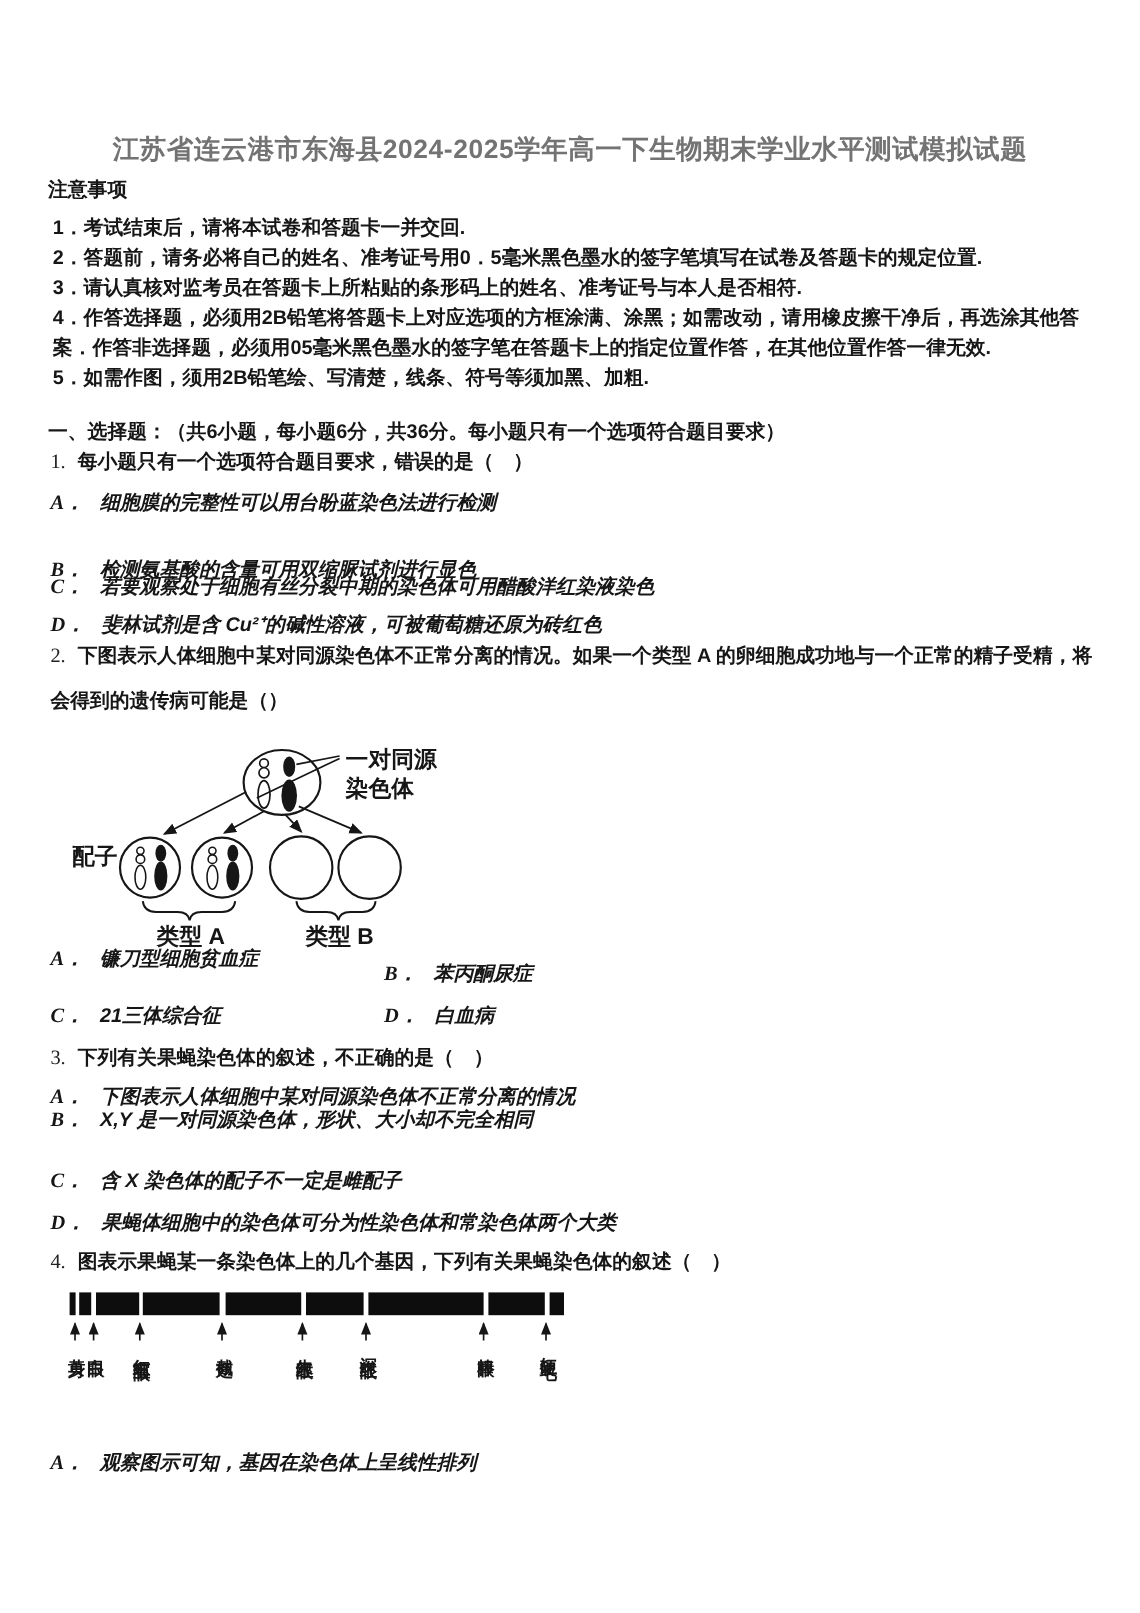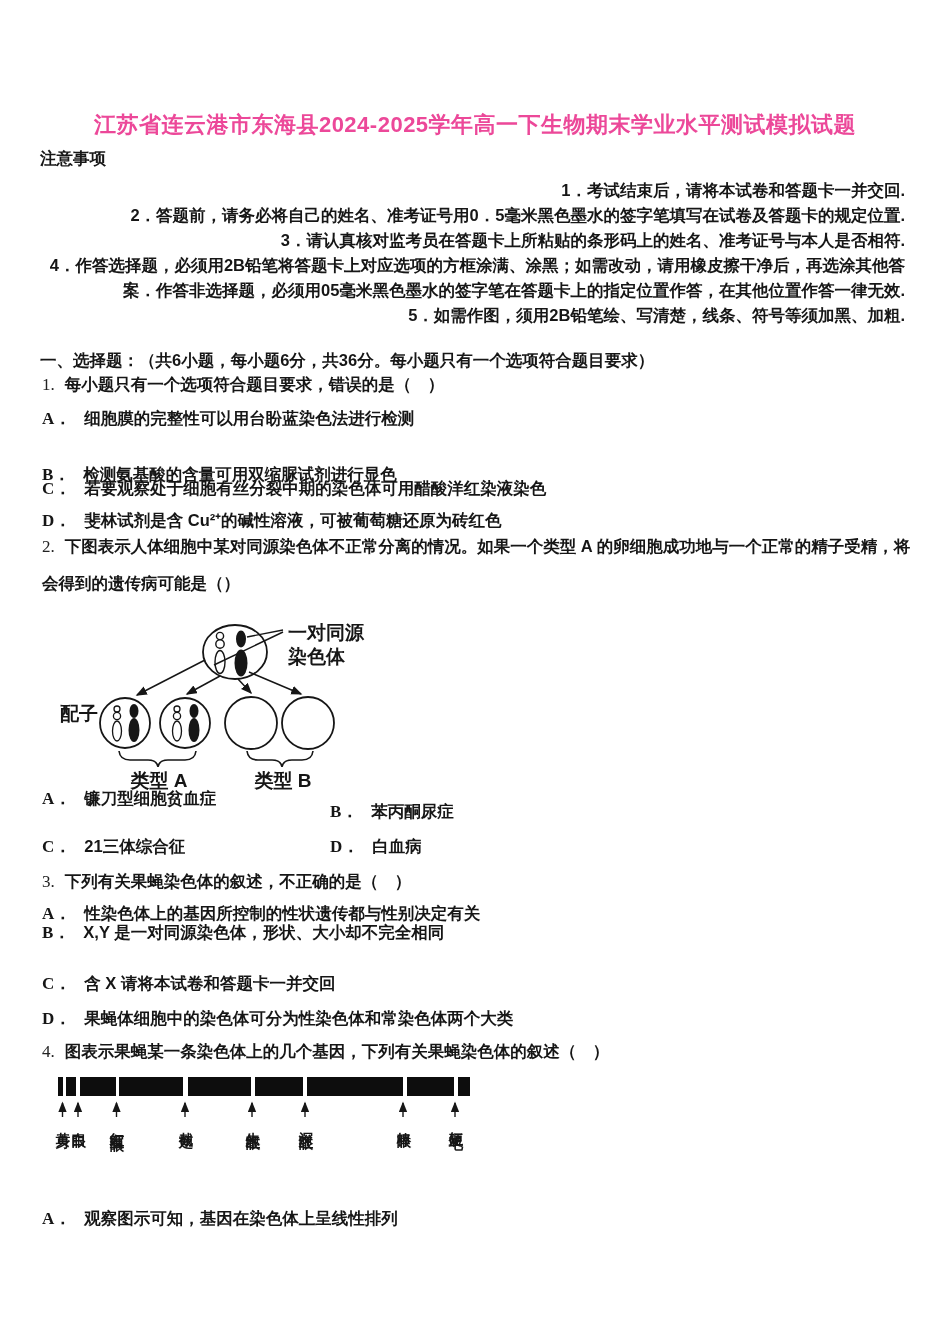--- a/index.html
+++ b/index.html
@@ -4,33 +4,33 @@
 <style>
   html,body{margin:0;padding:0;}
   body{
     width:950px;height:1344px;background:#ffffff;position:relative;
     font-family:"Liberation Sans",sans-serif;color:#161616;overflow:hidden;
   }
   .abs{position:absolute;}
   .cn{font-weight:700;font-size:16.5px;line-height:1;white-space:pre-wrap;}
   .title{
     left:0;top:110px;width:950px;text-align:center;margin:0;
-    font-size:22px;font-weight:800;letter-spacing:0.5px;color:#ec4899;
+    font-size:22px;font-weight:800;letter-spacing:0.5px;color:#737373;
   }
   .notice-head{left:40px;top:150px;}
-  .note{left:25px;width:880px;line-height:25px;text-align:right;}
+  .note{left:44px;width:880px;line-height:25px;}
   .section-head{left:40px;top:352px;width:880px;}
   .stem{left:42px;width:882px;}
   .stem .qnum{
     font-family:"Liberation Serif",serif;font-weight:400;font-size:17px;
     margin-right:10px;color:#222;
   }
   .q2stem{line-height:37px;}
-  .opt{left:42px;width:880px;}
-  .opt.col2{left:330px;width:580px;}
+  .opt{left:42px;width:880px;font-style:italic;}
+  .opt.col2{left:320px;width:580px;}
   .optlabel{
     font-family:"Liberation Serif",serif;font-weight:700;font-size:17px;
     margin-right:13px;
   }
   svg text{font-family:"Liberation Sans",sans-serif;font-weight:700;fill:#161616;}
   .q2-fig{left:55px;top:608px;width:360px;height:185px;}
   .q4-fig{left:55px;top:1072px;width:430px;height:125px;}
   .gene-label{
     position:absolute;top:48px;writing-mode:vertical-lr;text-orientation:upright;
     font-size:14.5px;font-weight:700;letter-spacing:2px;line-height:18px;color:#161616;
@@ -118,23 +118,23 @@
     <text x="104" y="179" font-size="19" text-anchor="middle">类型 A</text>
     <text x="228" y="179" font-size="19" text-anchor="middle">类型 B</text>
   </svg>
 
   <div class="abs cn opt" style="top:790px"><span class="optlabel">A．</span><span>镰刀型细胞贫血症</span></div>
   <div class="abs cn opt col2" style="top:803px"><span class="optlabel">B．</span><span>苯丙酮尿症</span></div>
   <div class="abs cn opt" style="top:838px"><span class="optlabel">C．</span><span>21三体综合征</span></div>
   <div class="abs cn opt col2" style="top:838px"><span class="optlabel">D．</span><span>白血病</span></div>
 
   <div class="abs cn stem" style="top:873px"><span class="qnum">3.</span><span>下列有关果蝇染色体的叙述，不正确的是（　）</span></div>
-  <div class="abs cn opt" style="top:905px"><span class="optlabel">A．</span><span>性染色体上的基因所控制的性状遗传都与性别决定有关</span></div>
+  <div class="abs cn opt" style="top:905px"><span class="optlabel">A．</span><span>下图表示人体细胞中某对同源染色体不正常分离的情况</span></div>
   <div class="abs cn opt" style="top:924px"><span class="optlabel">B．</span><span>X,Y 是一对同源染色体，形状、大小却不完全相同</span></div>
-  <div class="abs cn opt" style="top:975px"><span class="optlabel">C．</span><span>含 X 请将本试卷和答题卡一并交回</span></div>
+  <div class="abs cn opt" style="top:975px"><span class="optlabel">C．</span><span>含 X 染色体的配子不一定是雌配子</span></div>
   <div class="abs cn opt" style="top:1010px"><span class="optlabel">D．</span><span>果蝇体细胞中的染色体可分为性染色体和常染色体两个大类</span></div>
 
   <div class="abs cn stem" style="top:1043px"><span class="qnum">4.</span><span>图表示果蝇某一条染色体上的几个基因，下列有关果蝇染色体的叙述（　）</span></div>
 
   <div class="abs q4-fig">
     <svg width="430" height="46" viewBox="0 0 430 46">
       <defs>
         <marker id="ahup" markerWidth="9" markerHeight="8" refX="6.5" refY="3" orient="auto">
           <path d="M0,0 L7.5,3 L0,6 z" fill="#161616"></path>
         </marker>

